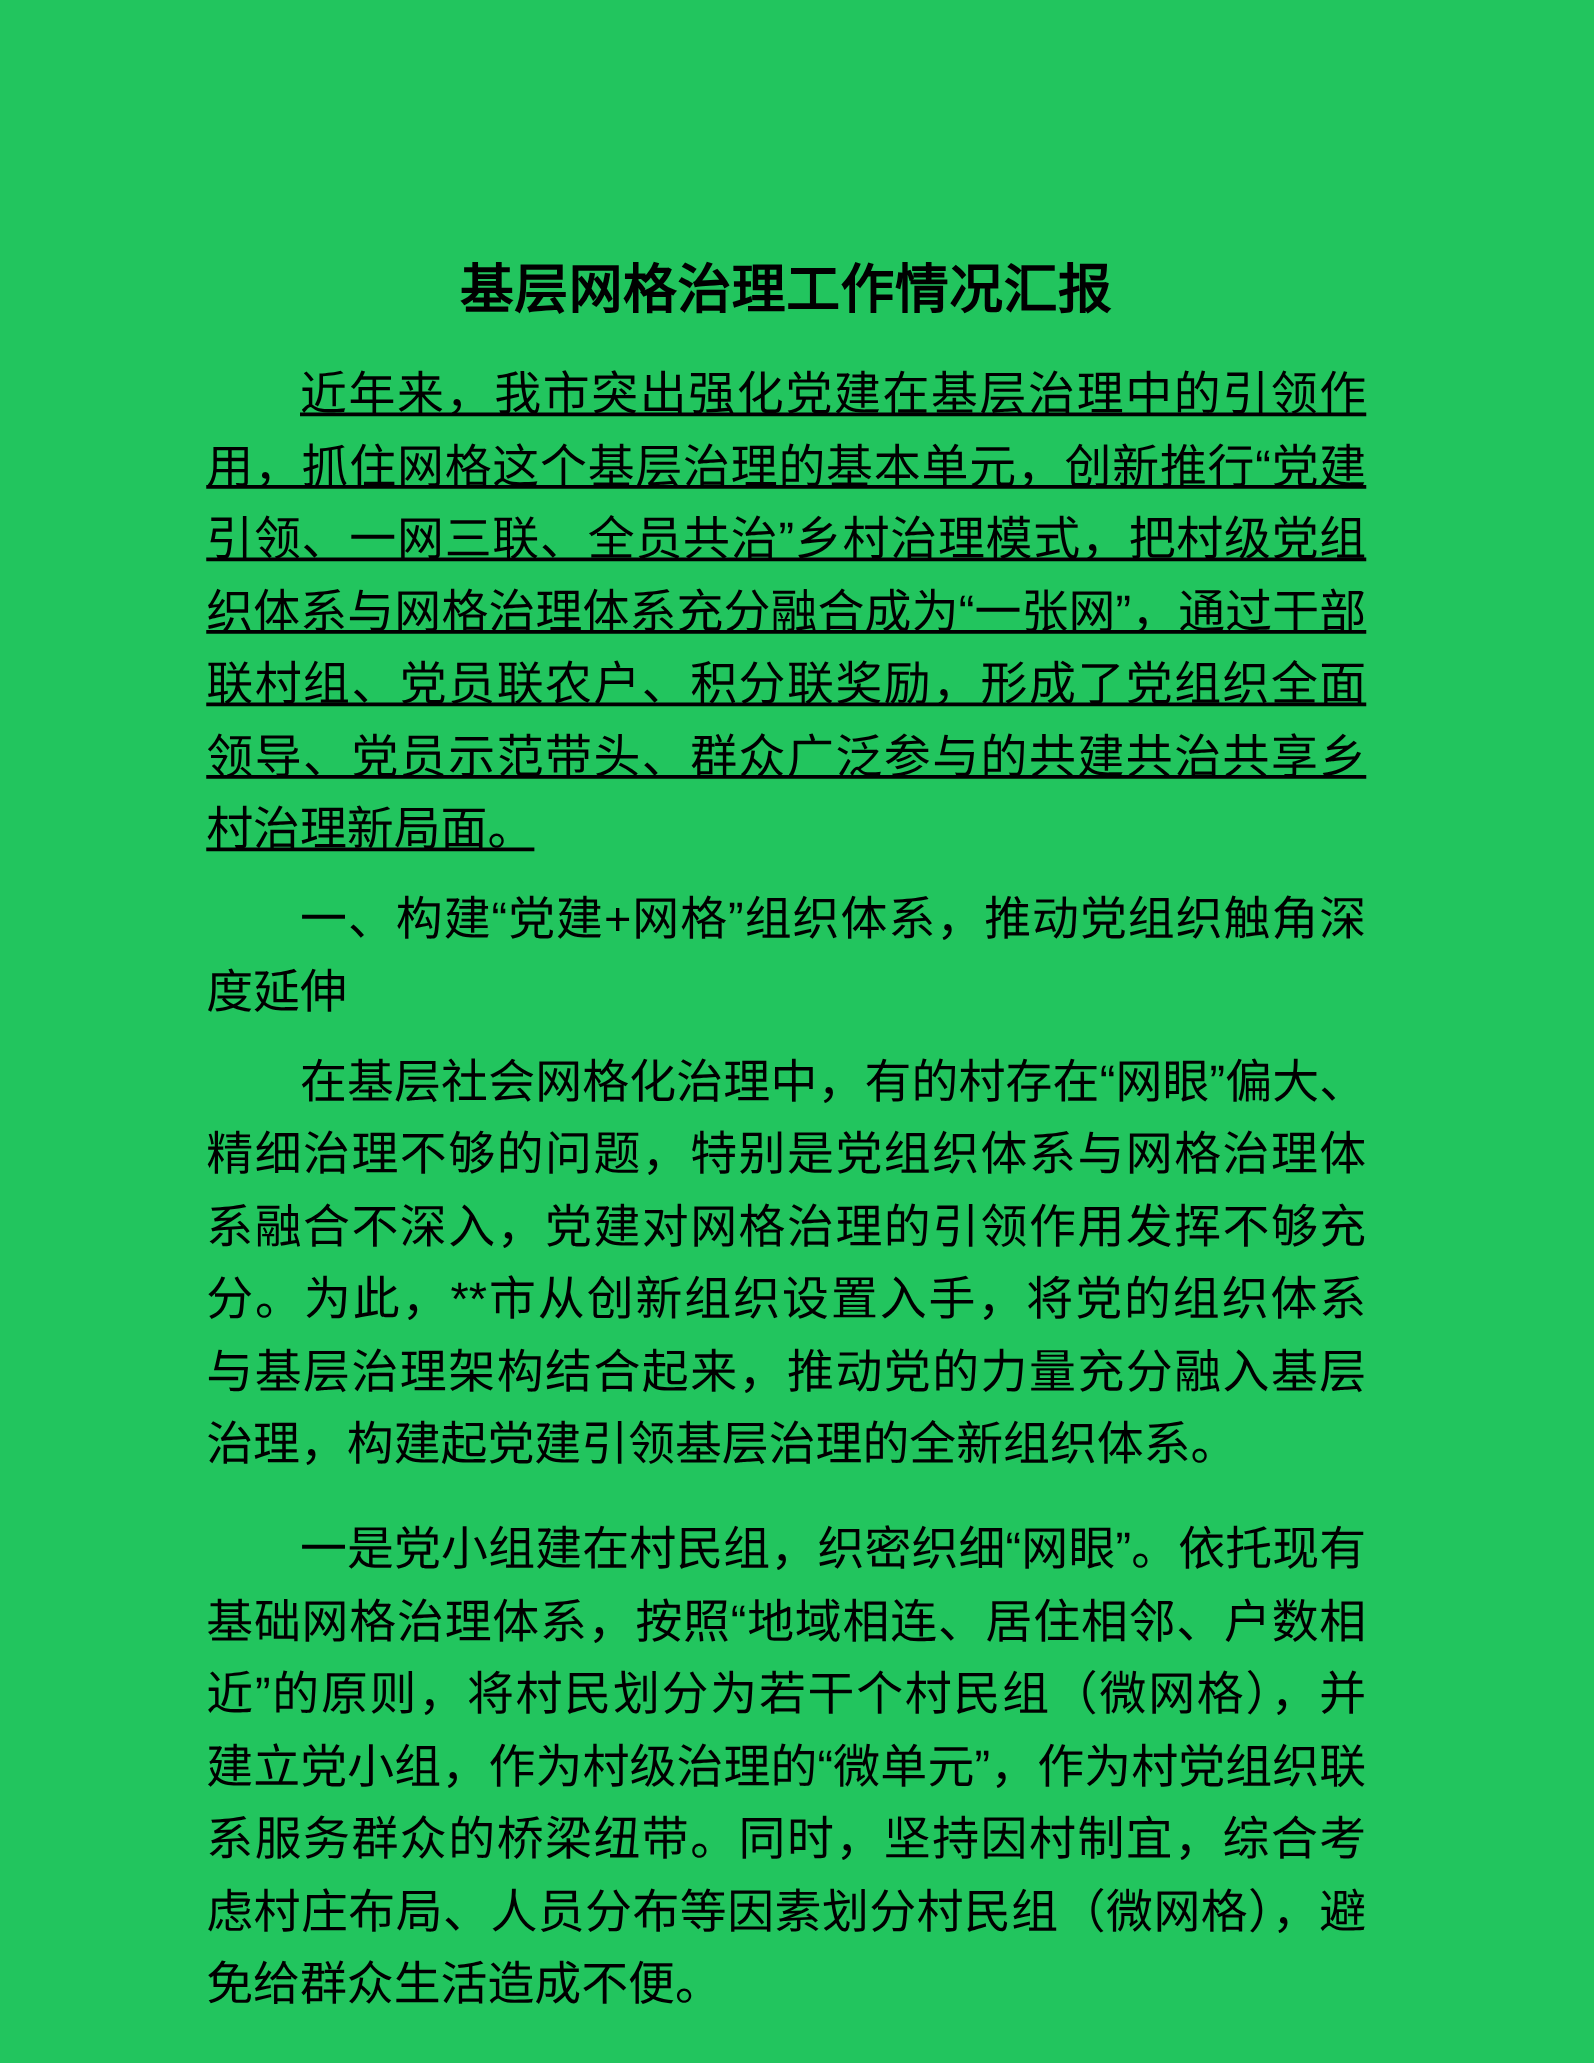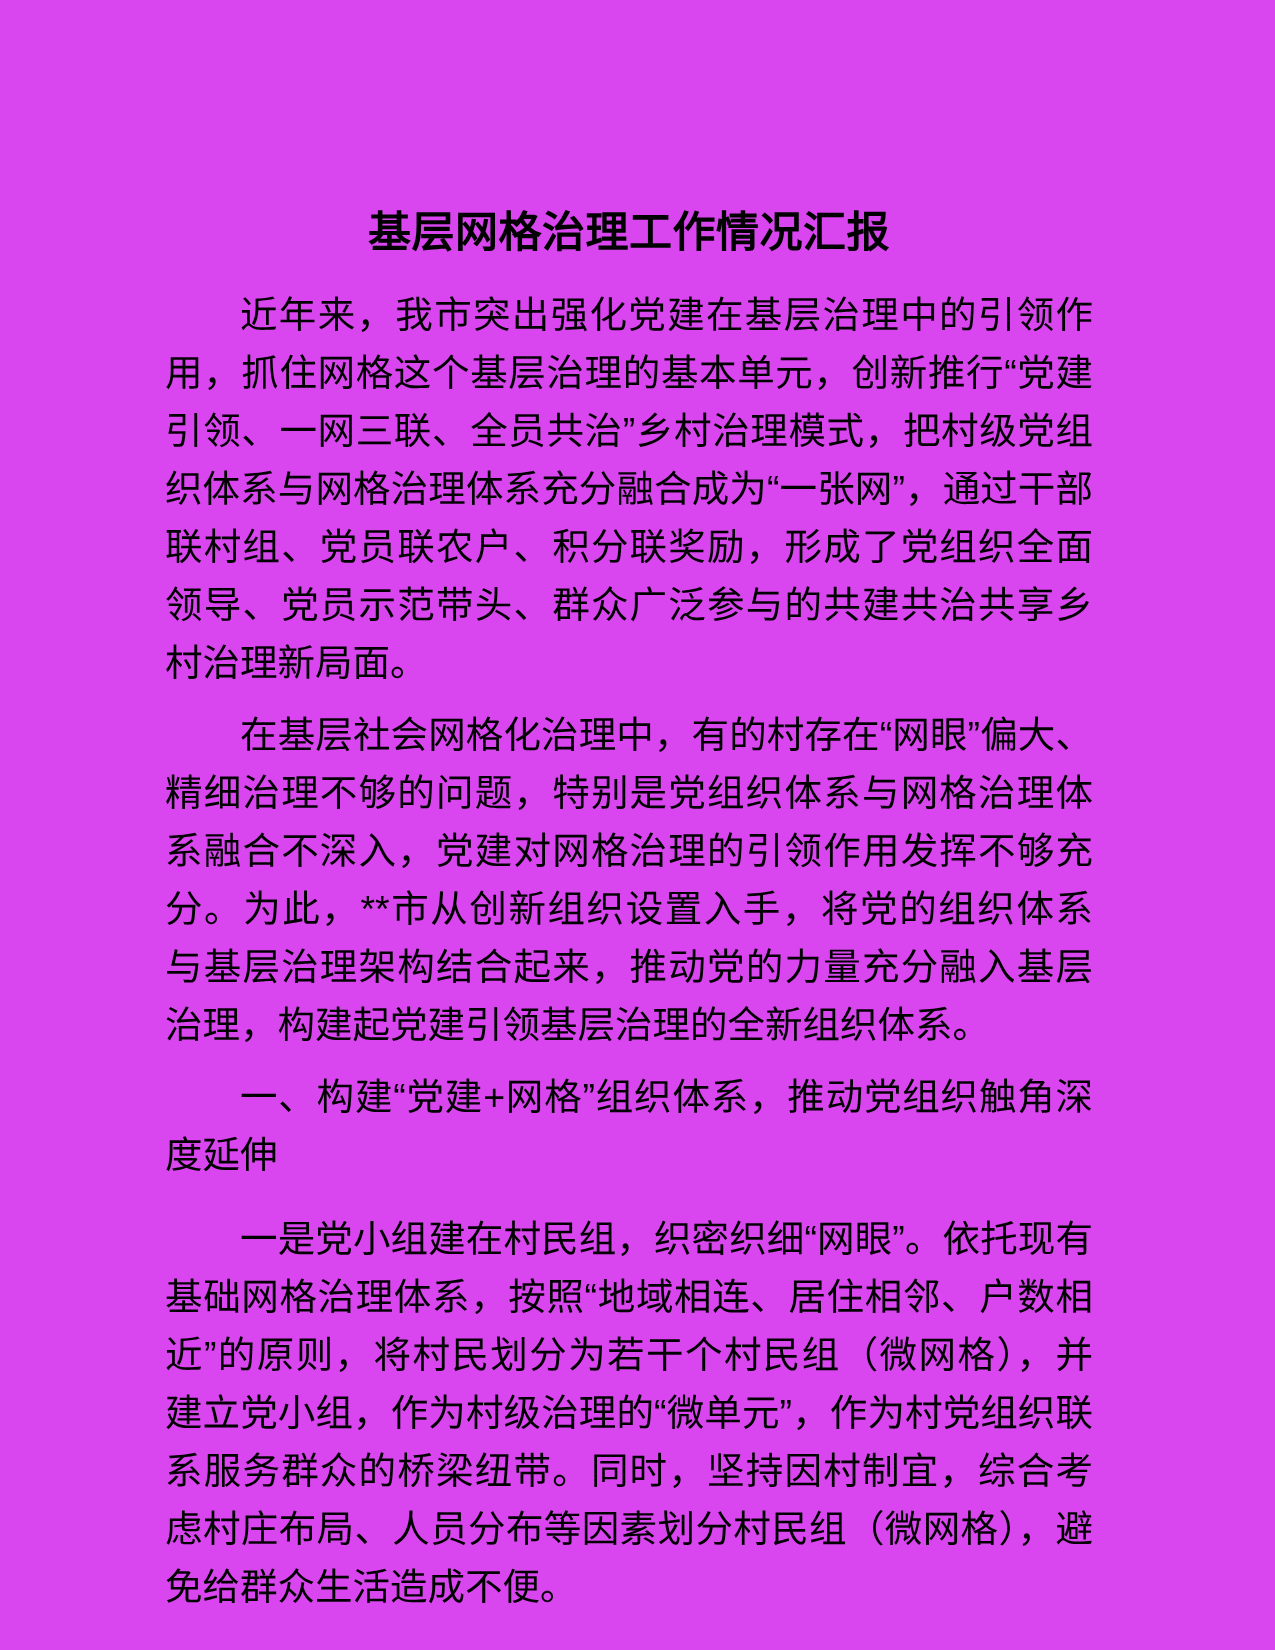--- a/index.html
+++ b/index.html
@@ -12,21 +12,21 @@
   body {
     font-family: "Liberation Sans", "DejaVu Sans", sans-serif;
     color: #000000;
   }
 
   .page {
     position: relative;
     width: 1275px;
     height: 1650px;
     margin: 0 auto;
-    background: #d946ef;
+    background: #22c55e;
     box-sizing: border-box;
     padding: 0;
     overflow: hidden;
   }
 
   .doc-body {
     position: absolute;
     left: 165px;
     top: 0;
     width: 928px;
@@ -52,20 +52,21 @@
     text-justify: inter-ideograph;
     text-indent: 2em;
     margin: 0;
     padding: 0;
     letter-spacing: 0;
     word-break: break-all;
   }
 
   .para.first-para {
     margin-top: 26px;
+    text-decoration: underline;
   }
 
   .para.heading-para {
     margin-top: 14px;
   }
 
   .para.body-para {
     margin-top: 14px;
   }
 
@@ -76,20 +77,20 @@
 </head>
 <body>
 
 <div class="page">
   <div class="doc-body">
 
     <h1 class="doc-title">基层网格治理工作情况汇报</h1>
 
     <p class="para first-para">近年来，我市突出强化党建在基层治理中的引领作用，抓住网格这个基层治理的基本单元，创新推行“党建引领、一网三联、全员共治”乡村治理模式，把村级党组织体系与网格治理体系充分融合成为“一张网”，通过干部联村组、党员联农户、积分联奖励，形成了党组织全面领导、党员示范带头、群众广泛参与的共建共治共享乡村治理新局面。</p>
 
+    <p class="para heading-para">一、构建“党建+网格”组织体系，推动党组织触角深度延伸</p>
+
     <p class="para body-para">在基层社会网格化治理中，有的村存在“网眼”偏大、精细治理不够的问题，特别是党组织体系与网格治理体系融合不深入，党建对网格治理的引领作用发挥不够充分。为此，**市从创新组织设置入手，将党的组织体系与基层治理架构结合起来，推动党的力量充分融入基层治理，构建起党建引领基层治理的全新组织体系。</p>
-
-    <p class="para heading-para">一、构建“党建+网格”组织体系，推动党组织触角深度延伸</p>
 
     <p class="para item-para">一是党小组建在村民组，织密织细“网眼”。依托现有基础网格治理体系，按照“地域相连、居住相邻、户数相近”的原则，将村民划分为若干个村民组（微网格），并建立党小组，作为村级治理的“微单元”，作为村党组织联系服务群众的桥梁纽带。同时，坚持因村制宜，综合考虑村庄布局、人员分布等因素划分村民组（微网格），避免给群众生活造成不便。</p>
 
   </div>
 </div>
 
 </body></html>

